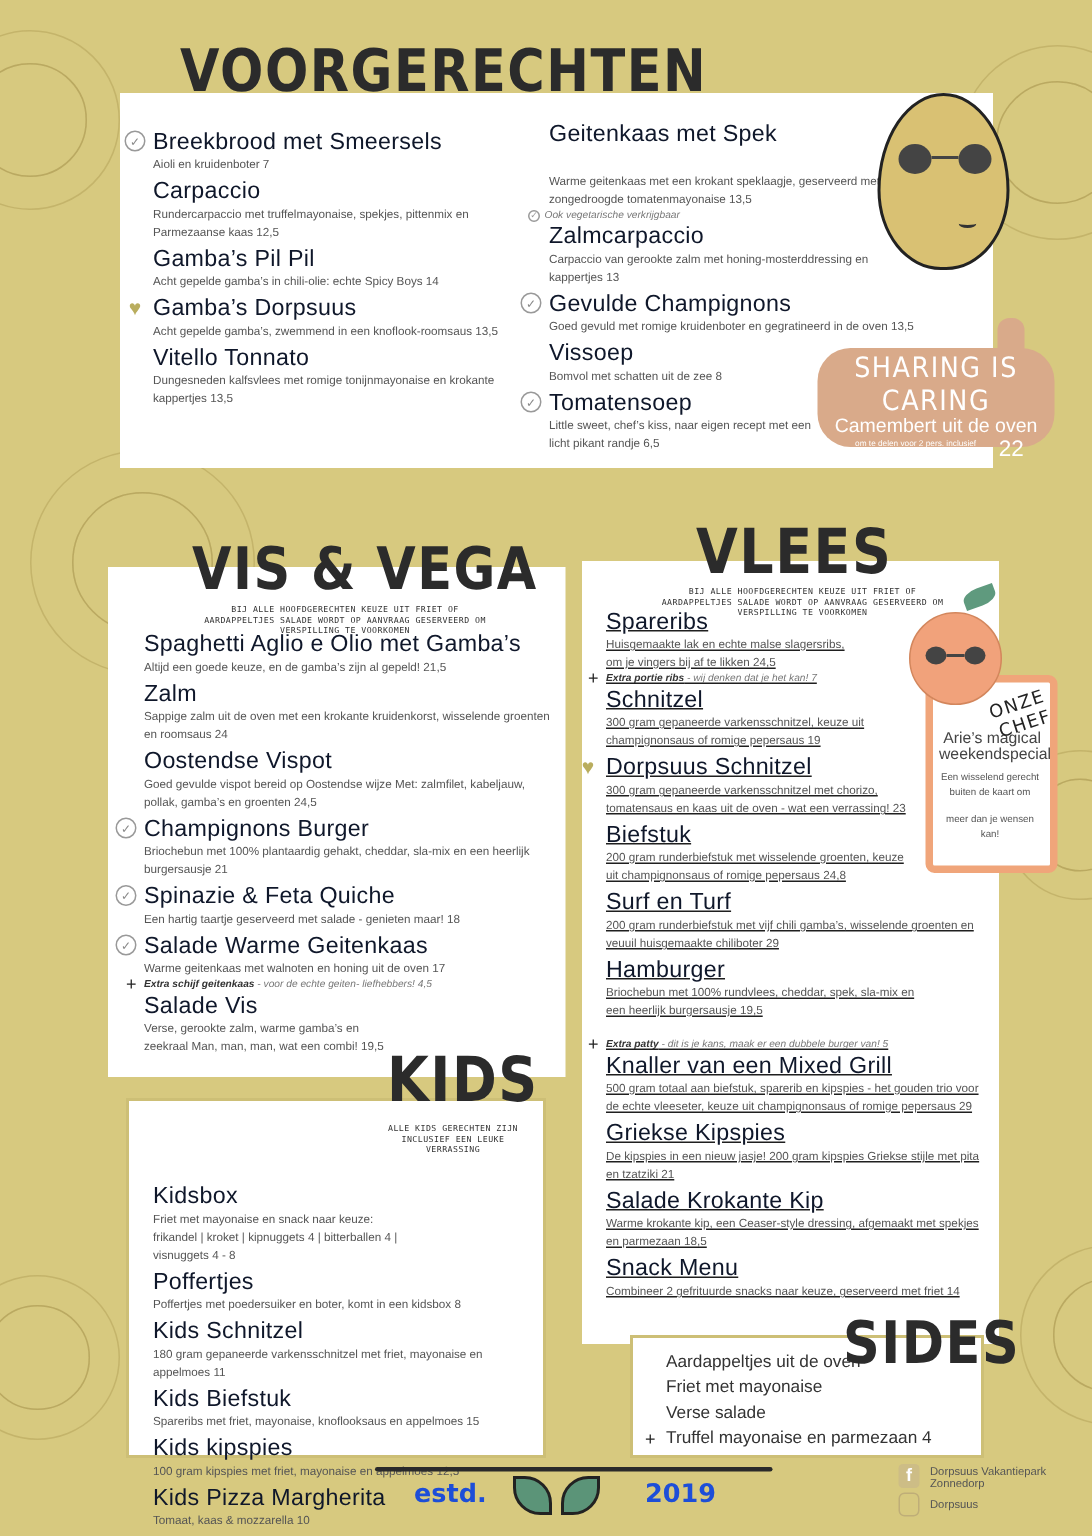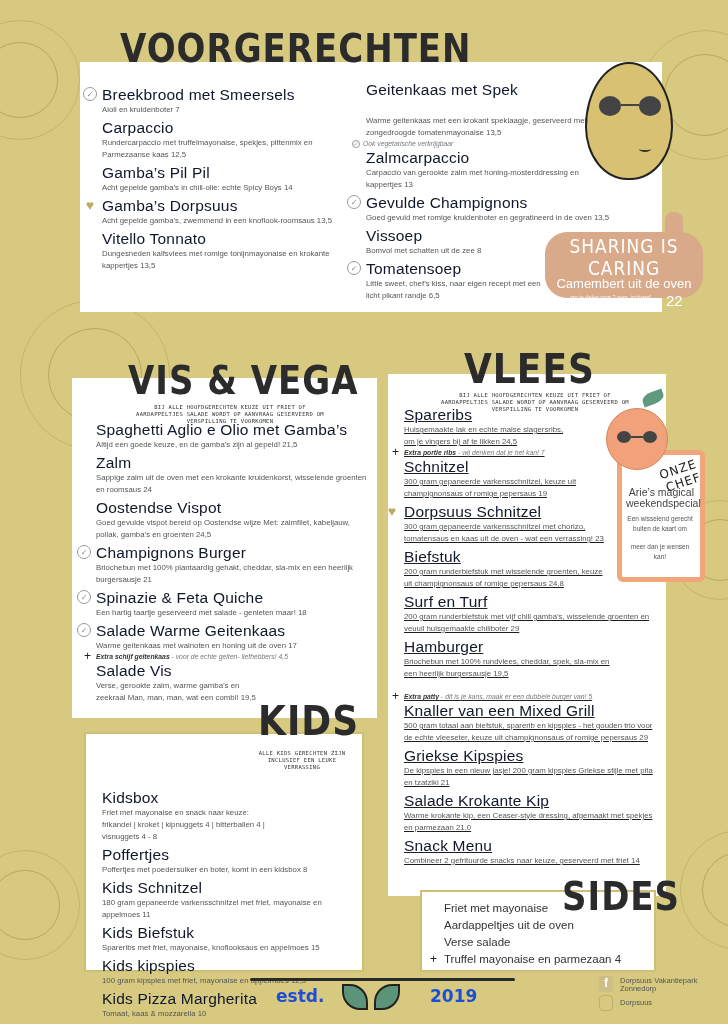--- a/index.html
+++ b/index.html
@@ -279,21 +279,21 @@
   <div class="item">
     <div class="item-name">Knaller van een Mixed Grill</div>
     <div class="item-desc">500 gram totaal aan biefstuk, sparerib en kipspies - het gouden trio voor de echte vleeseter, keuze uit champignonsaus of romige pepersaus 29</div>
   </div>
   <div class="item">
     <div class="item-name">Griekse Kipspies</div>
     <div class="item-desc">De kipspies in een nieuw jasje! 200 gram kipspies Griekse stijle met pita en tzatziki 21</div>
   </div>
   <div class="item">
     <div class="item-name">Salade Krokante Kip</div>
-    <div class="item-desc">Warme krokante kip, een Ceaser-style dressing, afgemaakt met spekjes en parmezaan 21,0</div>
+    <div class="item-desc">Warme krokante kip, een Ceaser-style dressing, afgemaakt met spekjes en parmezaan 18,5</div>
   </div>
   <div class="item">
     <div class="item-name">Snack Menu</div>
     <div class="item-desc">Combineer 2 gefrituurde snacks naar keuze, geserveerd met friet 14</div>
   </div>
 </div>
 
 <div class="chef-box">
   <div class="chef-title" style="text-transform:uppercase;">Onze chef</div>
   <div class="chef-name">Arie’s magical weekendspecial</div>
@@ -304,22 +304,22 @@
 <div class="orange">
   <div class="glasses">
     <div class="lens l"></div>
       <div class="bridge"></div>
       <div class="lens r"></div>
   </div>
 </div>
 
 <div class="sides-box">
   <div style="padding-top:8px;">
+    <div class="sides-item">Aardappeltjes uit de oven</div>
     <div class="sides-item">Friet met mayonaise</div>
-    <div class="sides-item">Aardappeltjes uit de oven</div>
     <div class="sides-item">Verse salade</div>
     <div class="sides-item"><span class="plus-icon">+</span><span>Truffel mayonaise en parmezaan  4</span></div>
   </div>
 </div>
 <div class="heading" style="left:562px;top:876px;font-size:34px;">Sides</div>
 
 <div class="footer-line"></div>
 <div class="footer-text" style="left:276px;top:986px;">estd.</div>
 <div class="footer-leaf" style="left:342px;top:984px;"></div>
 <div class="footer-leaf" style="left:374px;top:984px;border-radius:70% 0;"></div>

